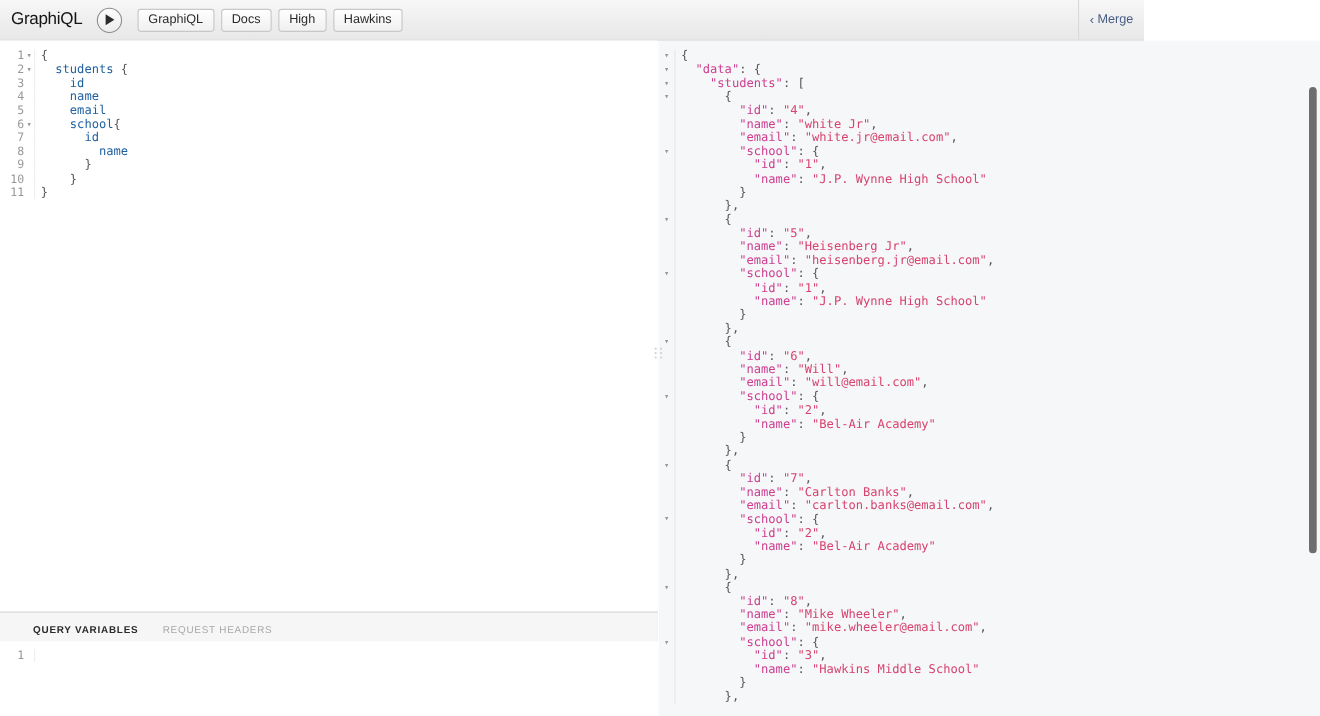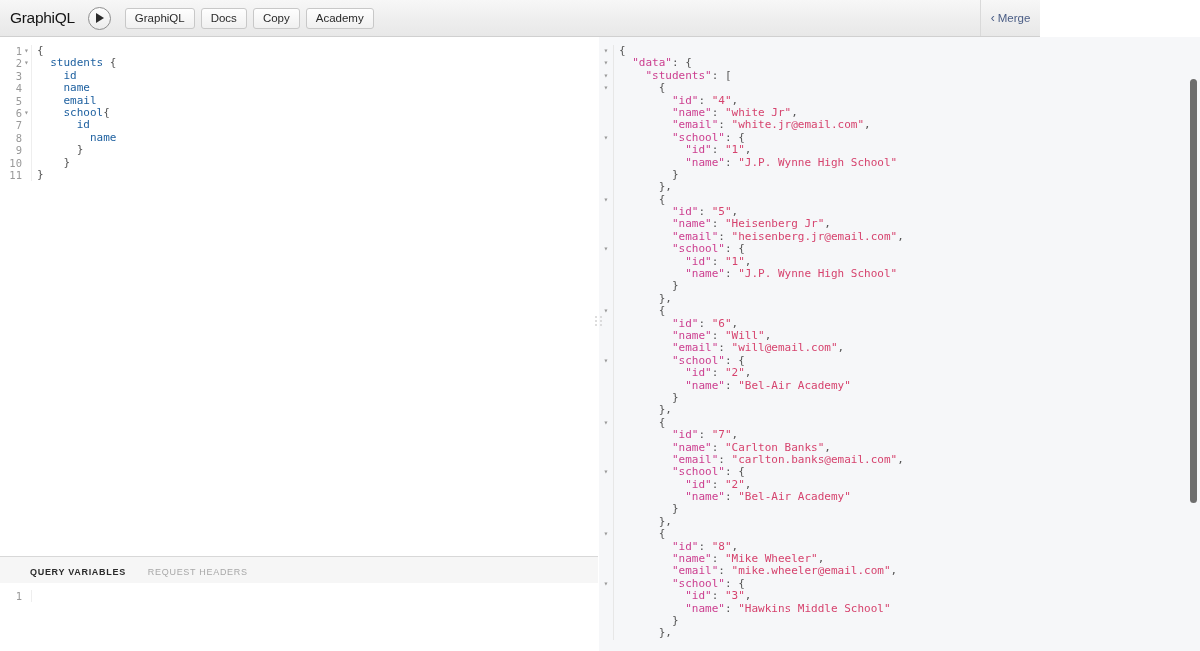--- a/index.html
+++ b/index.html
@@ -150,22 +150,22 @@
   <div class="topbar">
     <div class="logo">GraphiQL</div>
 
     <div class="exec-btn">
       <div class="exec-tri"></div>
     </div>
 
     <div class="tbtns" id="toolbar-buttons">
         <div class="tbtn">GraphiQL</div>
         <div class="tbtn">Docs</div>
-        <div class="tbtn">Copy</div>
-        <div class="tbtn">Academy</div>
+        <div class="tbtn">High</div>
+        <div class="tbtn">Hawkins</div>
       </div>
 
     <div class="docs-wrap">
       <span class="docs-chev">‹</span>
       <span class="docs-label">Merge</span>
     </div>
   </div>
 
   <div class="pane-left">
     <div class="q-editor editor" id="query-editor"><div class="code-row"><span class="gutter">1</span><span class="fold">▾</span><span class="gutter-sep"></span><span class="code-text"><span class="k-punct">{</span></span></div><div class="code-row"><span class="gutter">2</span><span class="fold">▾</span><span class="gutter-sep"></span><span class="code-text"><span class="k-field">  students</span><span class="k-punct"> {</span></span></div><div class="code-row"><span class="gutter">3</span><span class="fold"></span><span class="gutter-sep"></span><span class="code-text"><span class="k-field">    id</span></span></div><div class="code-row"><span class="gutter">4</span><span class="fold"></span><span class="gutter-sep"></span><span class="code-text"><span class="k-field">    name</span></span></div><div class="code-row"><span class="gutter">5</span><span class="fold"></span><span class="gutter-sep"></span><span class="code-text"><span class="k-field">    email</span></span></div><div class="code-row"><span class="gutter">6</span><span class="fold">▾</span><span class="gutter-sep"></span><span class="code-text"><span class="k-field">    school</span><span class="k-punct">{</span></span></div><div class="code-row"><span class="gutter">7</span><span class="fold"></span><span class="gutter-sep"></span><span class="code-text"><span class="k-field">      id</span></span></div><div class="code-row"><span class="gutter">8</span><span class="fold"></span><span class="gutter-sep"></span><span class="code-text"><span class="k-field">        name</span></span></div><div class="code-row"><span class="gutter">9</span><span class="fold"></span><span class="gutter-sep"></span><span class="code-text"><span class="k-punct">      }</span></span></div><div class="code-row"><span class="gutter">10</span><span class="fold"></span><span class="gutter-sep"></span><span class="code-text"><span class="k-punct">    }</span></span></div><div class="code-row"><span class="gutter">11</span><span class="fold"></span><span class="gutter-sep"></span><span class="code-text"><span class="k-punct">}</span></span></div></div>

